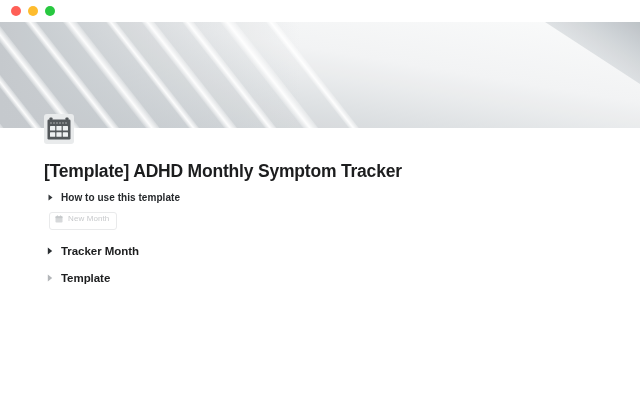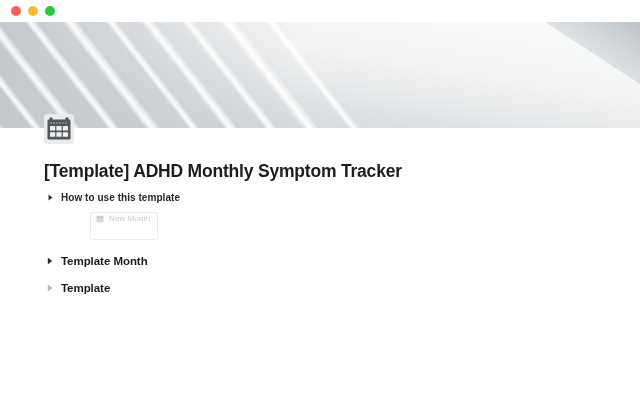--- a/index.html
+++ b/index.html
@@ -138,24 +138,23 @@
   .tmpl-row {
     margin-top: 6px;
     padding-left: 5px;
   }
   .tmpl-btn {
     display: inline-flex;
     align-items: center;
     gap: 5px;
     border: 1px solid #e9eaeb;
     border-radius: 3px;
-    padding: 2px 7px 16px 5px;
+    padding: 2px 7px 6px 5px;
     background: #ffffff;
     line-height: 1;
-    margin-left: 41px;
   }
   .tmpl-btn .cal-mini { display: block; }
   .tmpl-btn .label {
     font-size: 8px;
     color: #c8cacc;
     letter-spacing: 0.1px;
   }
 </style>
 </head>
 <body>
@@ -275,21 +274,21 @@
           <span class="label">New Month</span>
         </span>
       </div>
 
       <div class="toggle-row toggle-head">
         <span class="tri">
           <svg width="6" height="8" viewBox="0 0 6 8">
             <polygon points="0.8,0.6 5.2,4 0.8,7.4" fill="#2b2f32"></polygon>
           </svg>
         </span>
-        <span class="label">Template Month</span>
+        <span class="label">Tracker Month</span>
       </div>
 
       <div class="toggle-row toggle-head">
         <span class="tri">
           <svg width="6" height="8" viewBox="0 0 6 8">
             <polygon points="0.8,0.6 5.2,4 0.8,7.4" fill="#b3b6b9"></polygon>
           </svg>
         </span>
         <span class="label">Template</span>
       </div>

